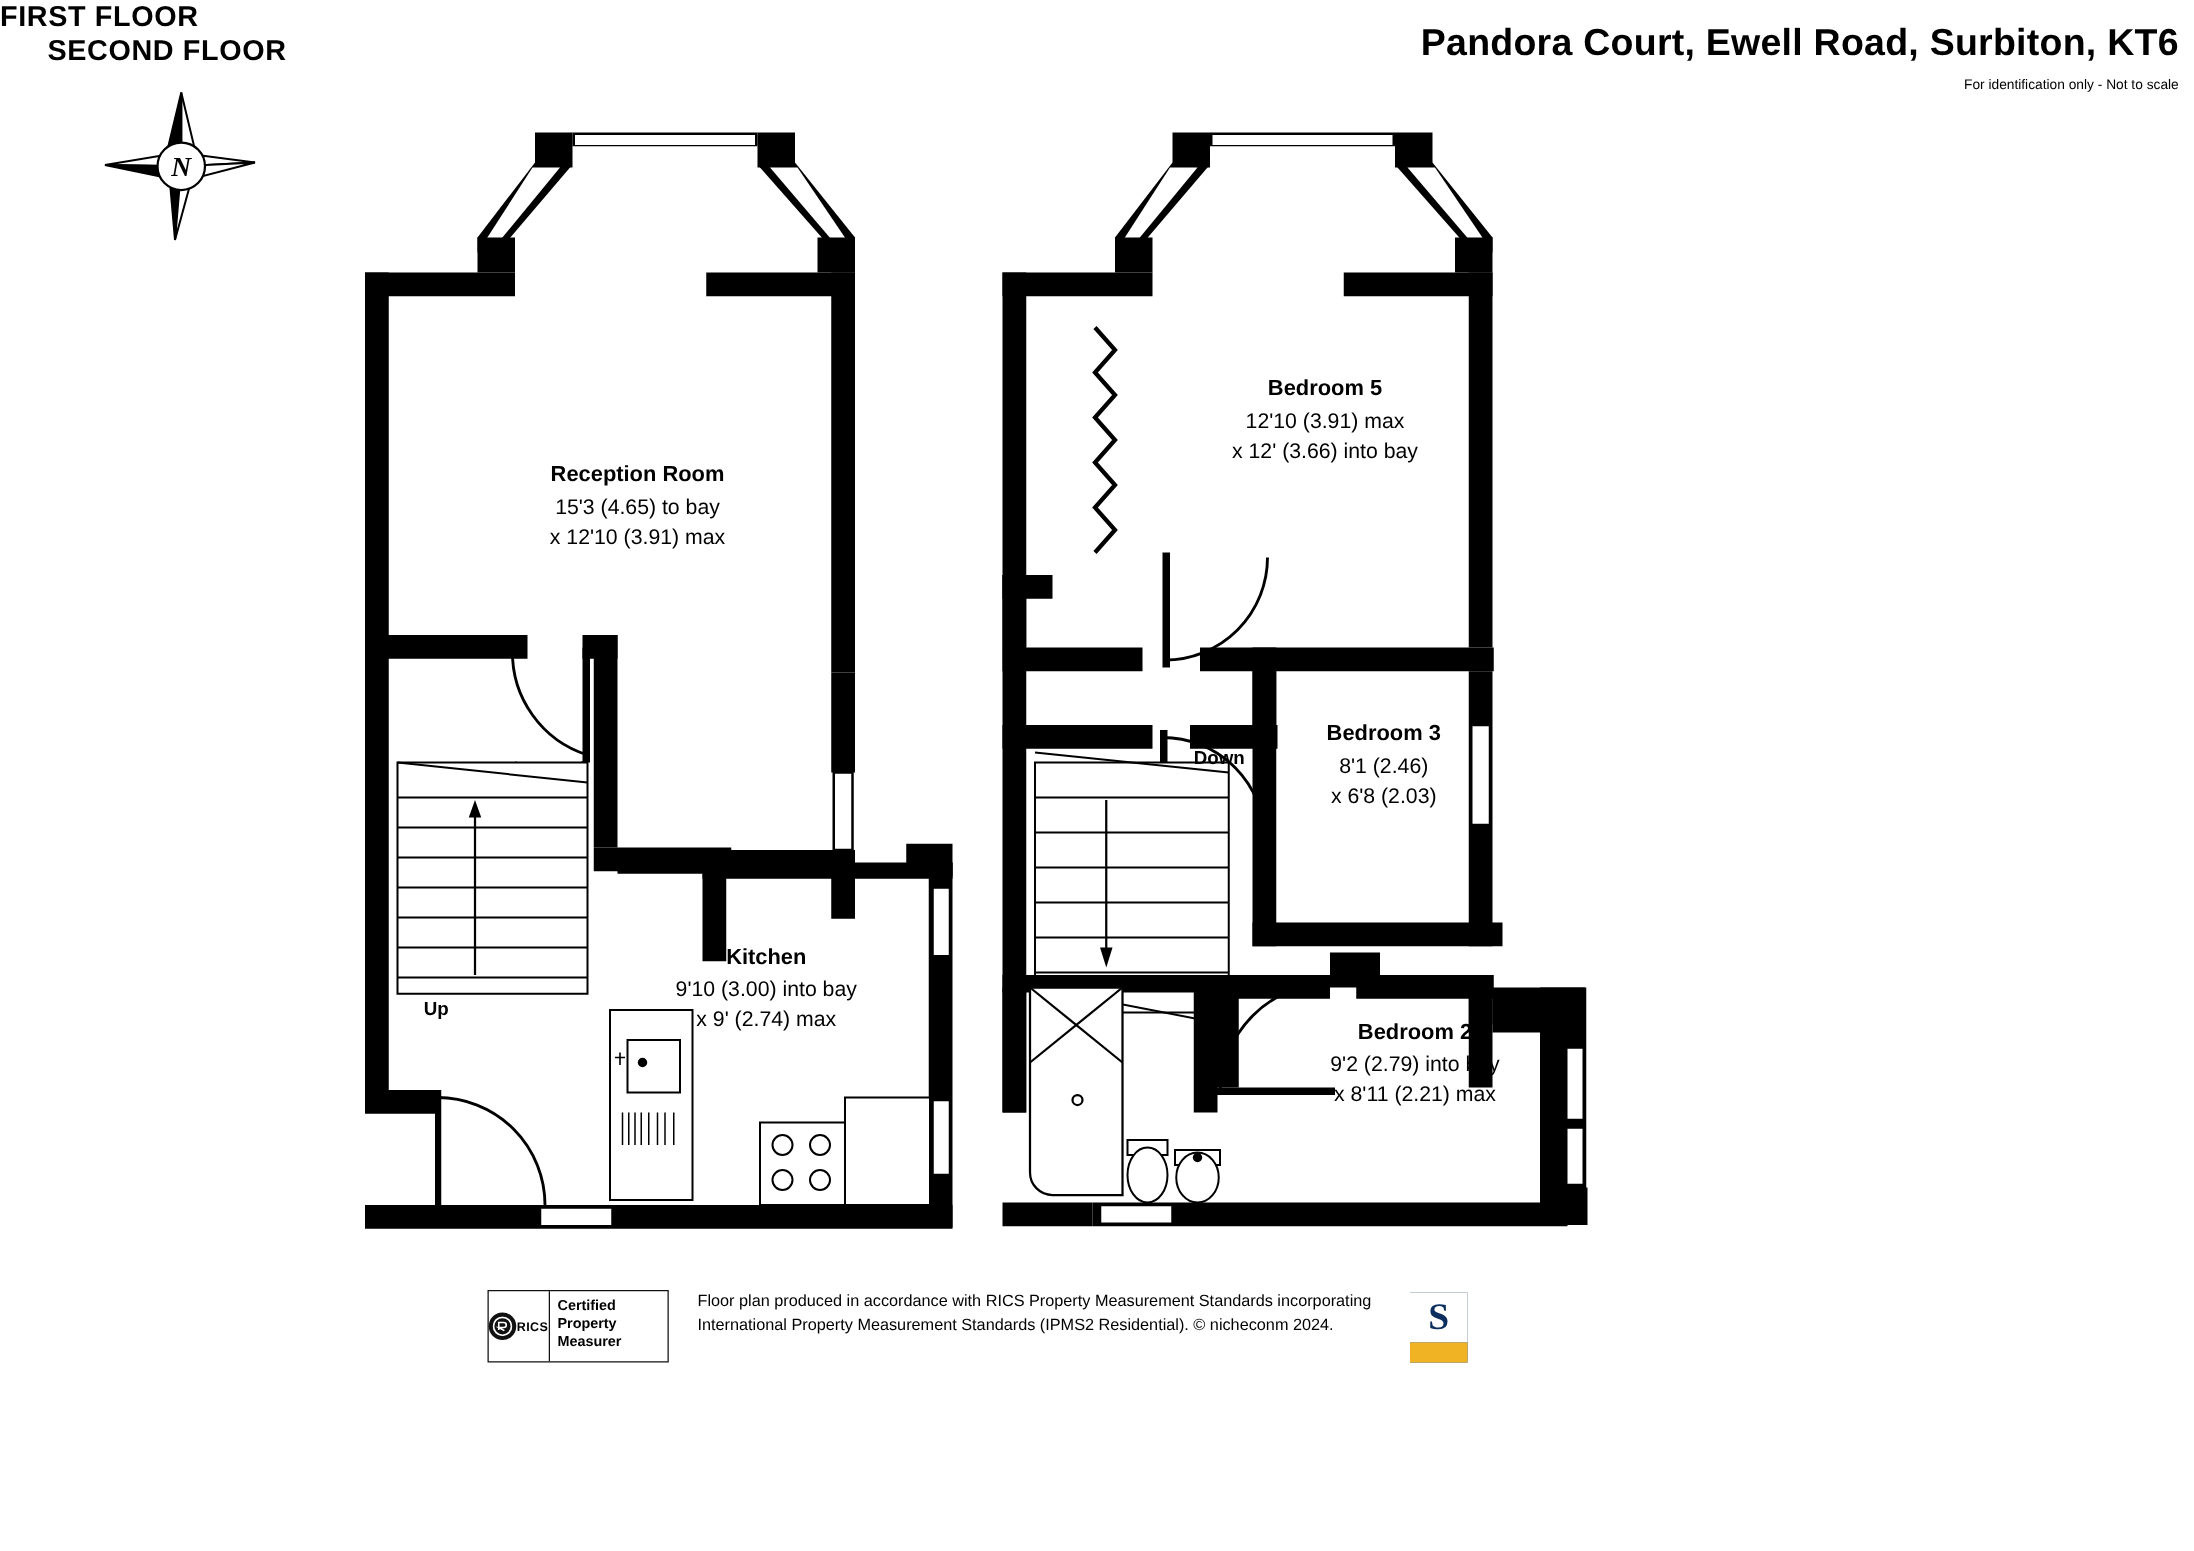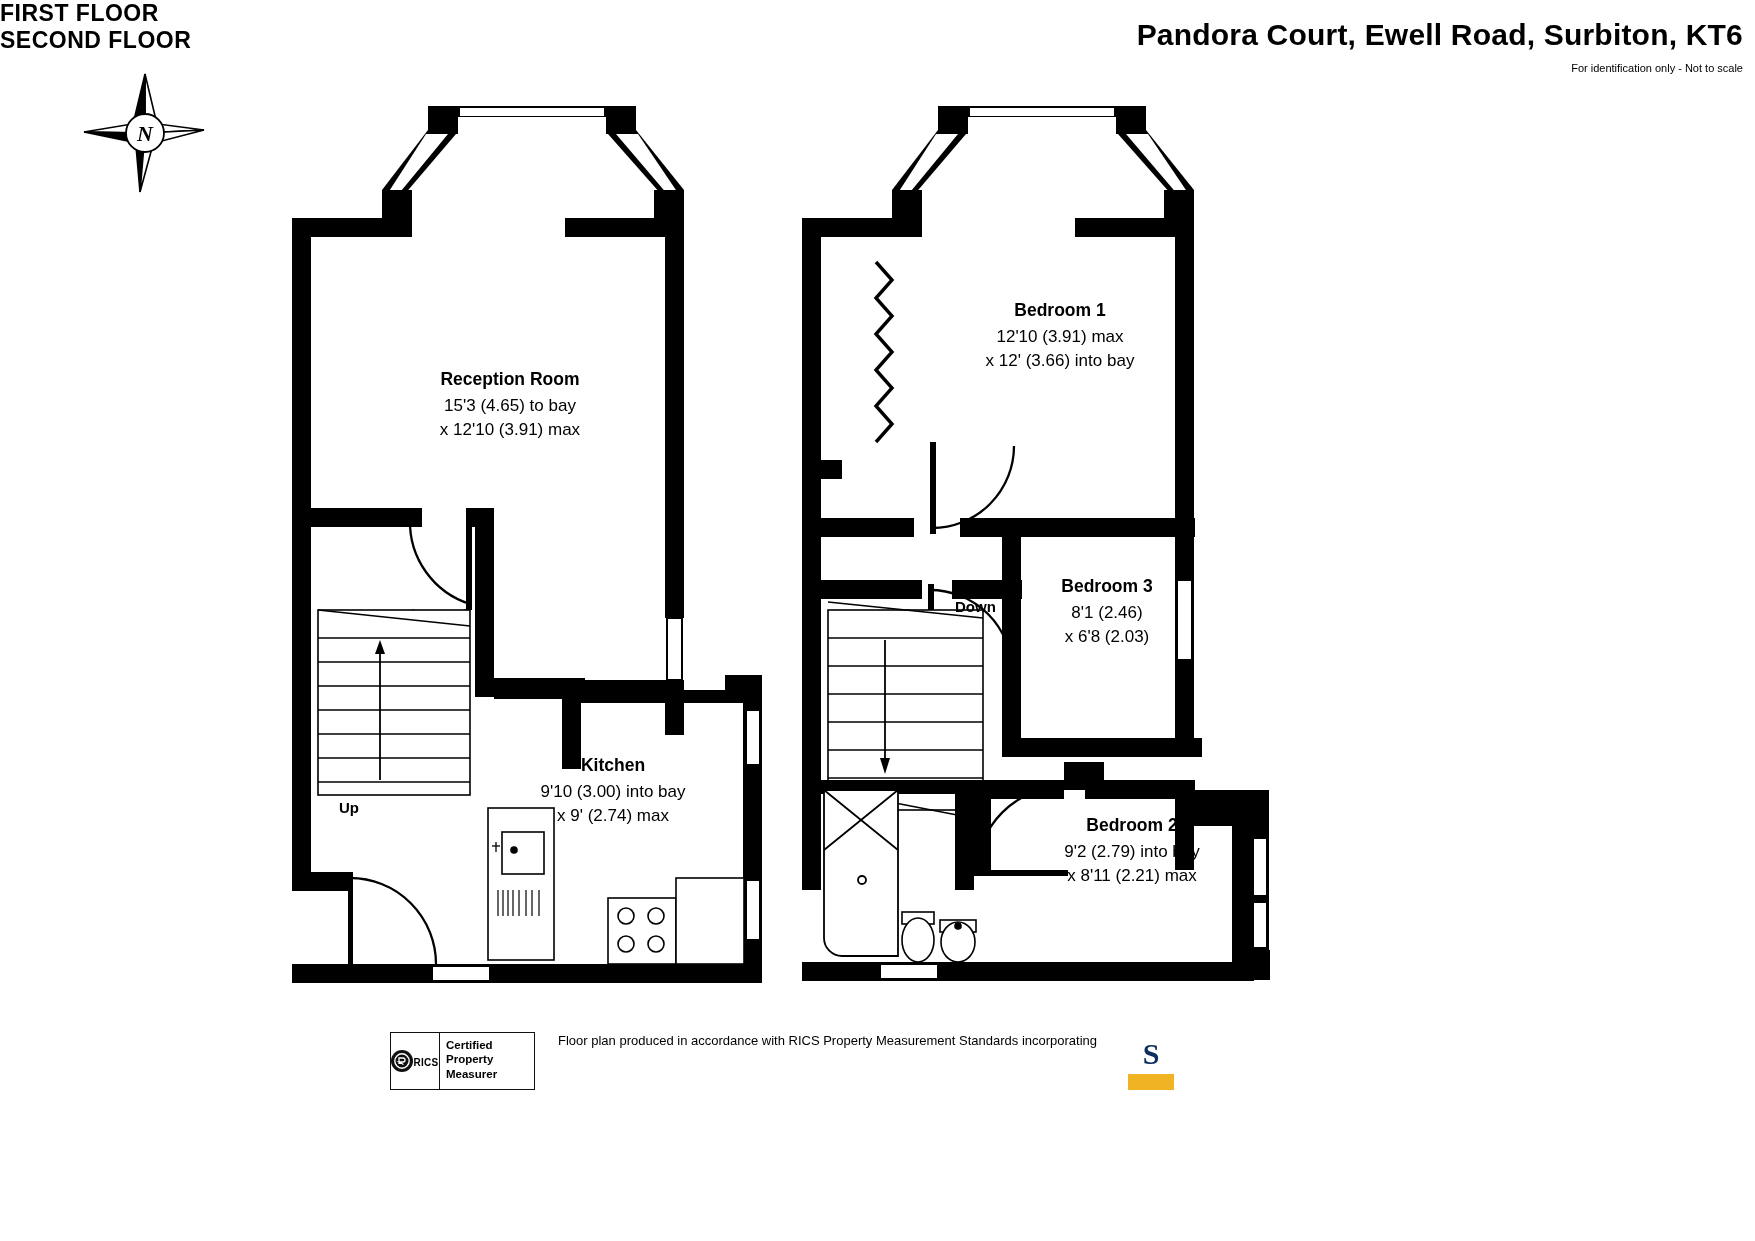--- a/index.html
+++ b/index.html
@@ -44,21 +44,21 @@
   
   #compass { left: 80px; top: 68px; width: 130px; height: 130px; }
 
   
   .floor-label {
     font-size: 23px;
     font-weight: bold;
     letter-spacing: 0.5px;
   }
   #first-floor-label { left: 290px; top: 988px; }
-  #second-floor-label { left: 800px; top: 988px; }
+  #second-floor-label { left: 800px; top: 988px; padding-left: 38px; }
 
   
   .room {
     position: absolute;
     text-align: center;
     font-size: 17px;
     line-height: 1.42;
     white-space: nowrap;
   }
   .room .rname {
@@ -425,21 +425,21 @@
 
         <rect x="160" y="830" width="36" height="12"></rect>
         <ellipse cx="178" cy="852" rx="17" ry="20"></ellipse>
         <circle cx="178" cy="836" r="3" fill="#000"></circle>
       </g>
     </g>
   </svg>
 </div>
 
 <div class="room" style="left:960px; top:298px; width:200px;">
-  <span class="rname">Bedroom 1</span>
+  <span class="rname">Bedroom 5</span>
   <span>12'10 (3.91) max</span><br>
   <span>x 12' (3.66) into bay</span>
 </div>
 <div class="room" style="left:1022px; top:574px; width:170px;">
   <span class="rname">Bedroom 3</span>
   <span>8'1 (2.46)</span><br>
   <span>x 6'8 (2.03)</span>
 </div>
 <div class="room" style="left:1032px; top:813px; width:200px;">
   <span class="rname">Bedroom 2</span>
@@ -463,18 +463,19 @@
   </div>
   <div id="rics-right">
     <div>Certified</div>
     <div>Property</div>
     <div>Measurer</div>
   </div>
 </div>
 
 <div id="footer-text">
   <div>Floor plan produced in accordance with RICS Property Measurement Standards incorporating</div>
+  <div>International Property Measurement Standards (IPMS2 Residential).   © nicheconm 2024.</div>
 </div>
 
 <div id="ncd-logo">
   <div class="s-top">S</div>
   <div class="s-bottom"></div>
 </div>
 
 </body></html>

